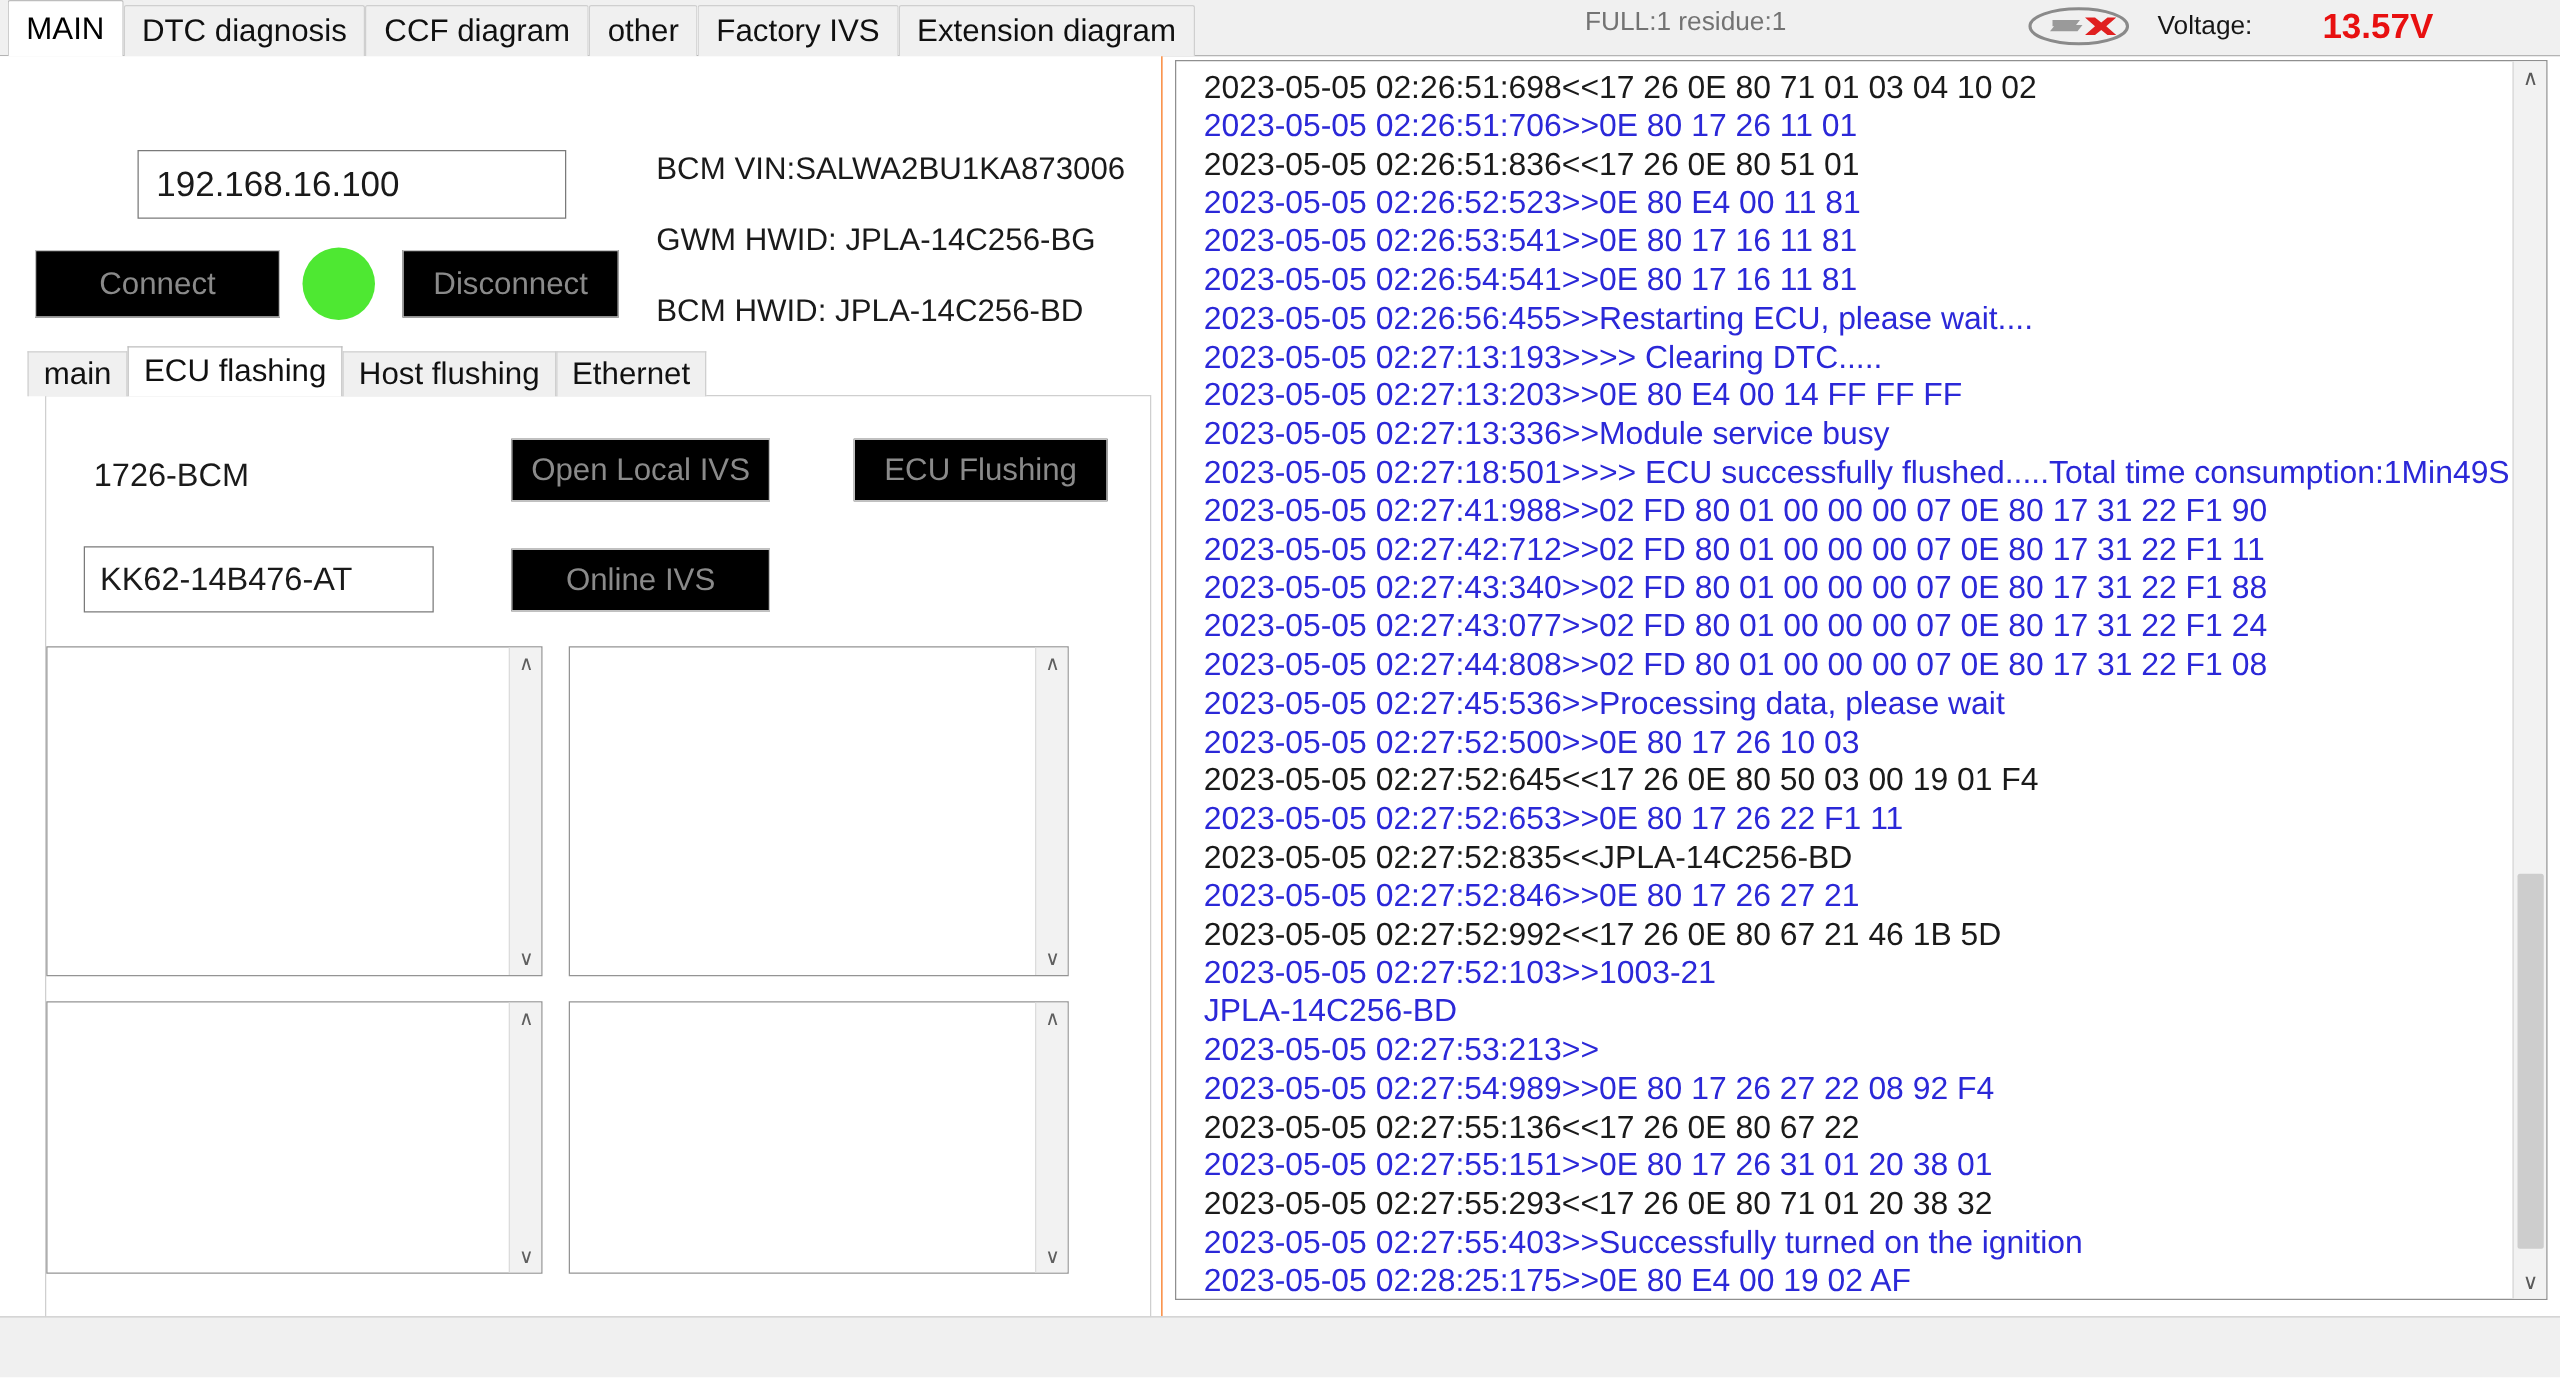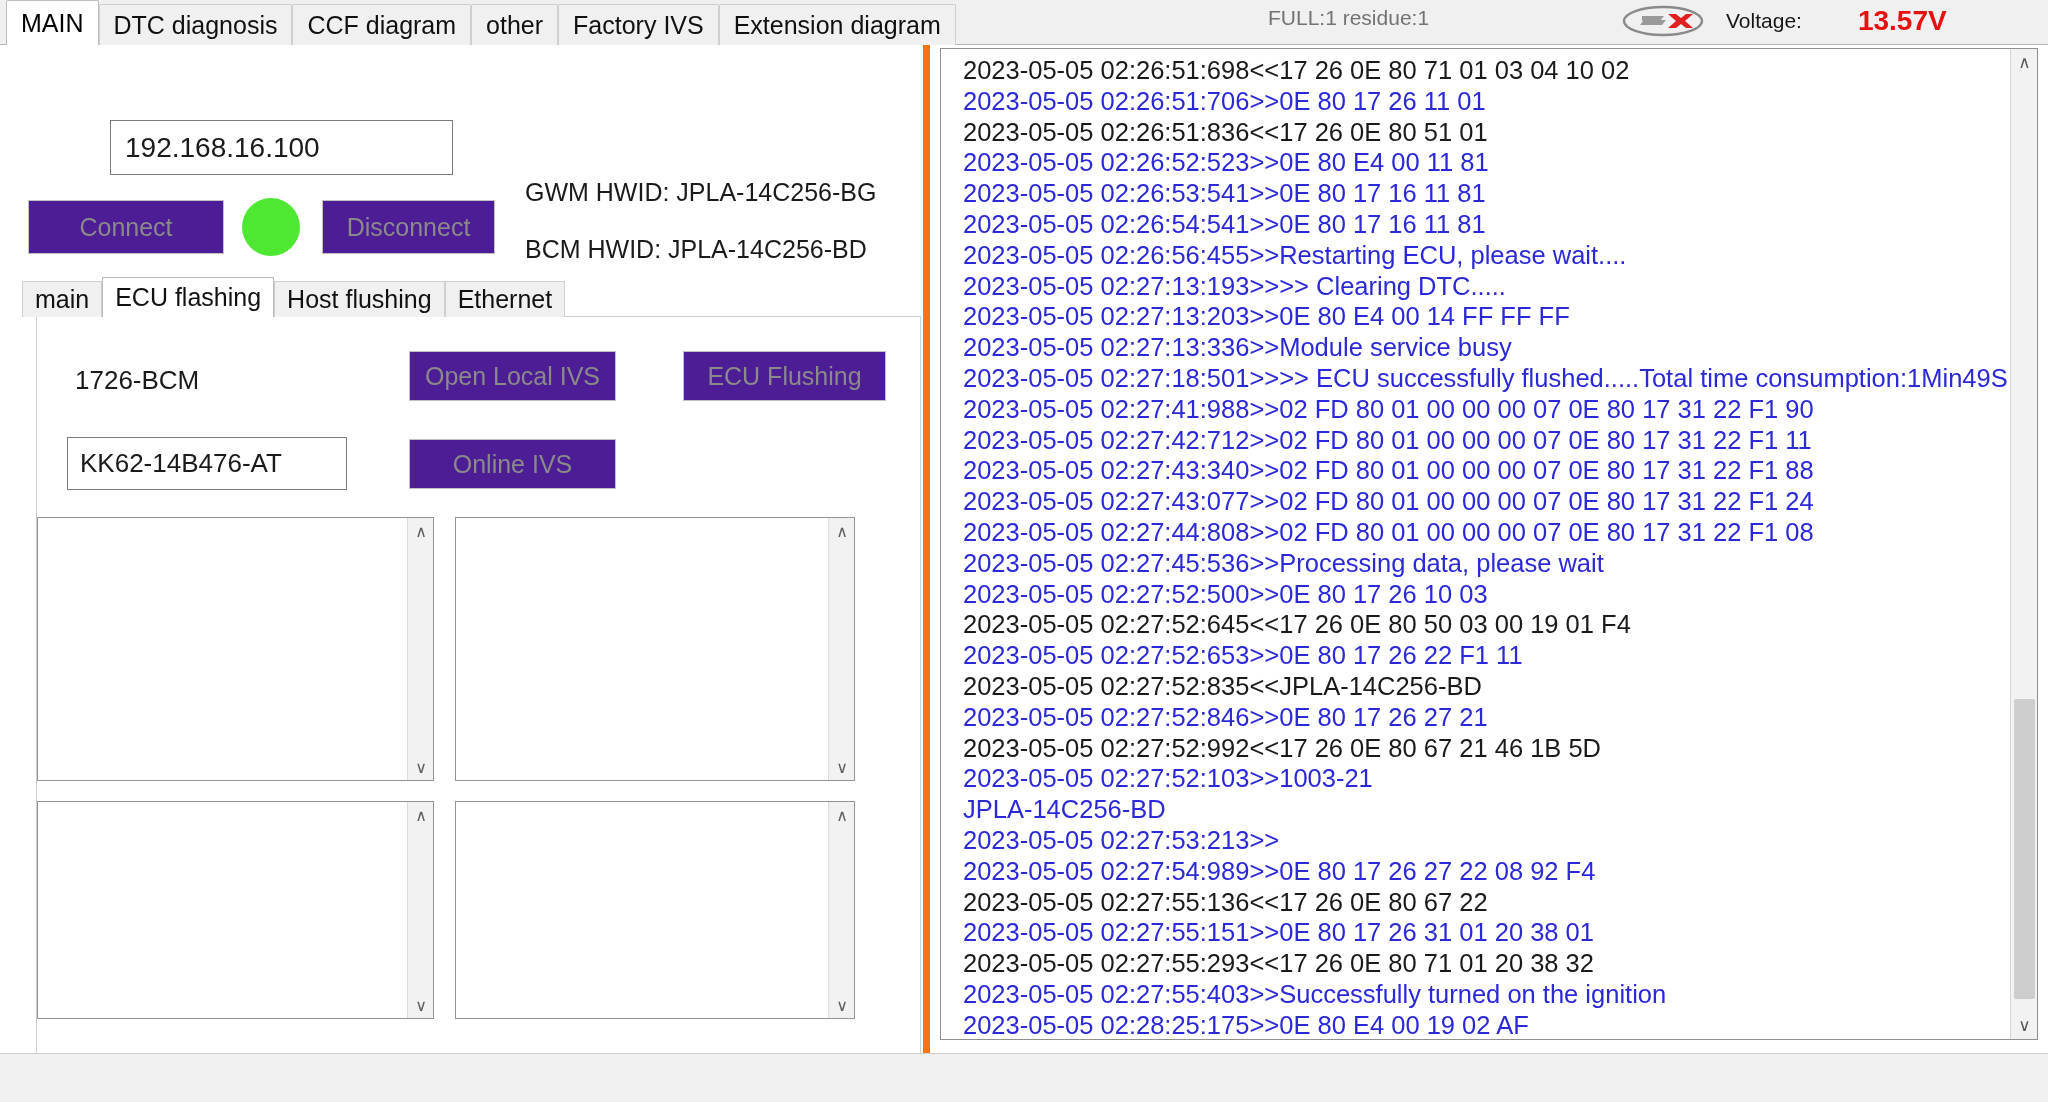--- a/index.html
+++ b/index.html
@@ -108,42 +108,42 @@
   }
 
   
   .left-pane {
     position: absolute;
     left: 0;
     top: 45px;
     width: 930px;
     height: 1008px;
     background: #ffffff;
-    border-right: 7px solid #f97316;
+    border-right: 1px solid #f97316;
     box-sizing: border-box;
   }
 
   .ip-input {
     position: absolute;
     left: 110px;
     top: 75px;
     width: 343px;
     height: 55px;
     border: 1px solid #7a7a7a;
     background: #ffffff;
     font-family: "Liberation Sans", sans-serif;
     font-size: 28px;
     color: #1a1a1a;
     padding: 0 14px;
     box-sizing: border-box;
   }
 
   .btn {
     font-family: "Liberation Sans", sans-serif;
-    background: #4c1d95;
+    background: #000000;
     border: 1px solid #c2c2c2;
     color: #8a8a8a;
     font-size: 25px;
     display: flex;
     align-items: center;
     justify-content: center;
     box-sizing: border-box;
     cursor: default;
   }
   .btn-connect {
@@ -441,20 +441,21 @@
   <div class="left-pane">
 
     <input class="ip-input" type="text" value="192.168.16.100" style="">
 
     <div class="btn btn-connect">Connect</div>
 
     <div class="led"></div>
 
     <div class="btn btn-disconnect">Disconnect</div>
 
+    <div class="info-line info-1">BCM VIN:SALWA2BU1KA873006</div>
     <div class="info-line info-2">GWM HWID: JPLA-14C256-BG</div>
     <div class="info-line info-3">BCM HWID: JPLA-14C256-BD</div>
 
     <div class="inner-tabs" id="inner-tabs">
         <div class="itab">main</div>
         <div class="itab active">ECU flashing</div>
         <div class="itab">Host flushing</div>
         <div class="itab">Ethernet</div>
       </div>
 

